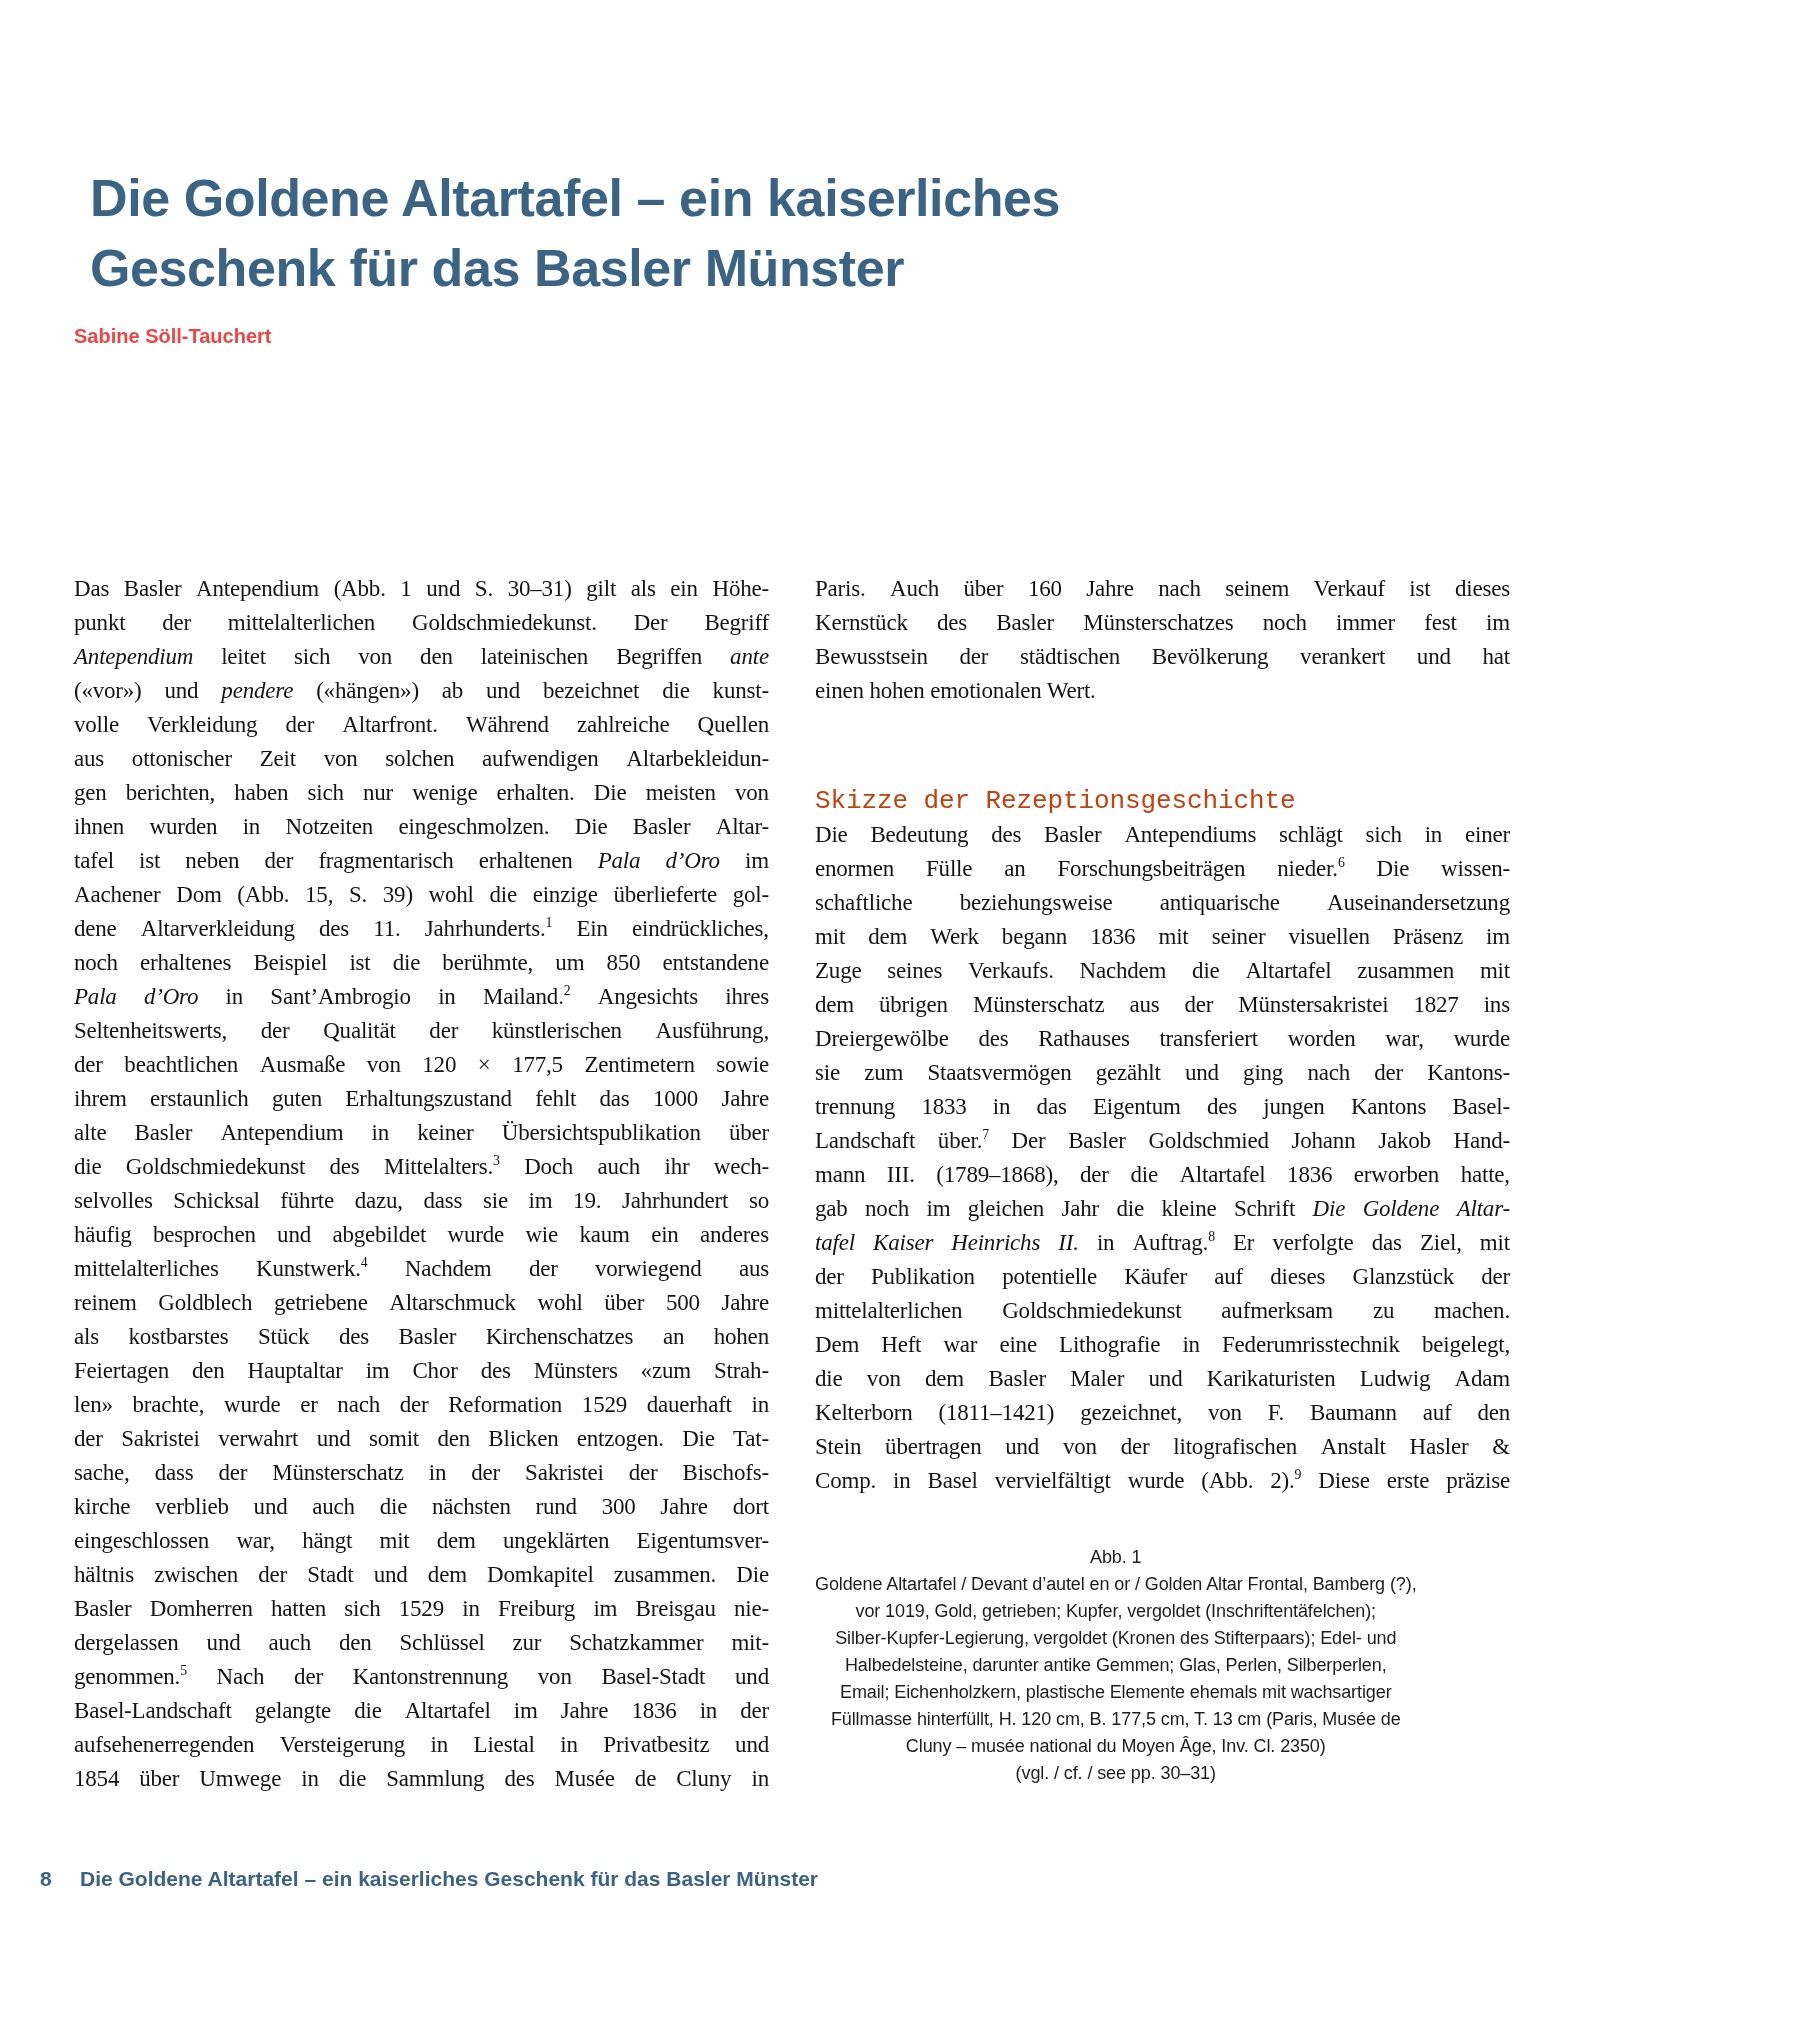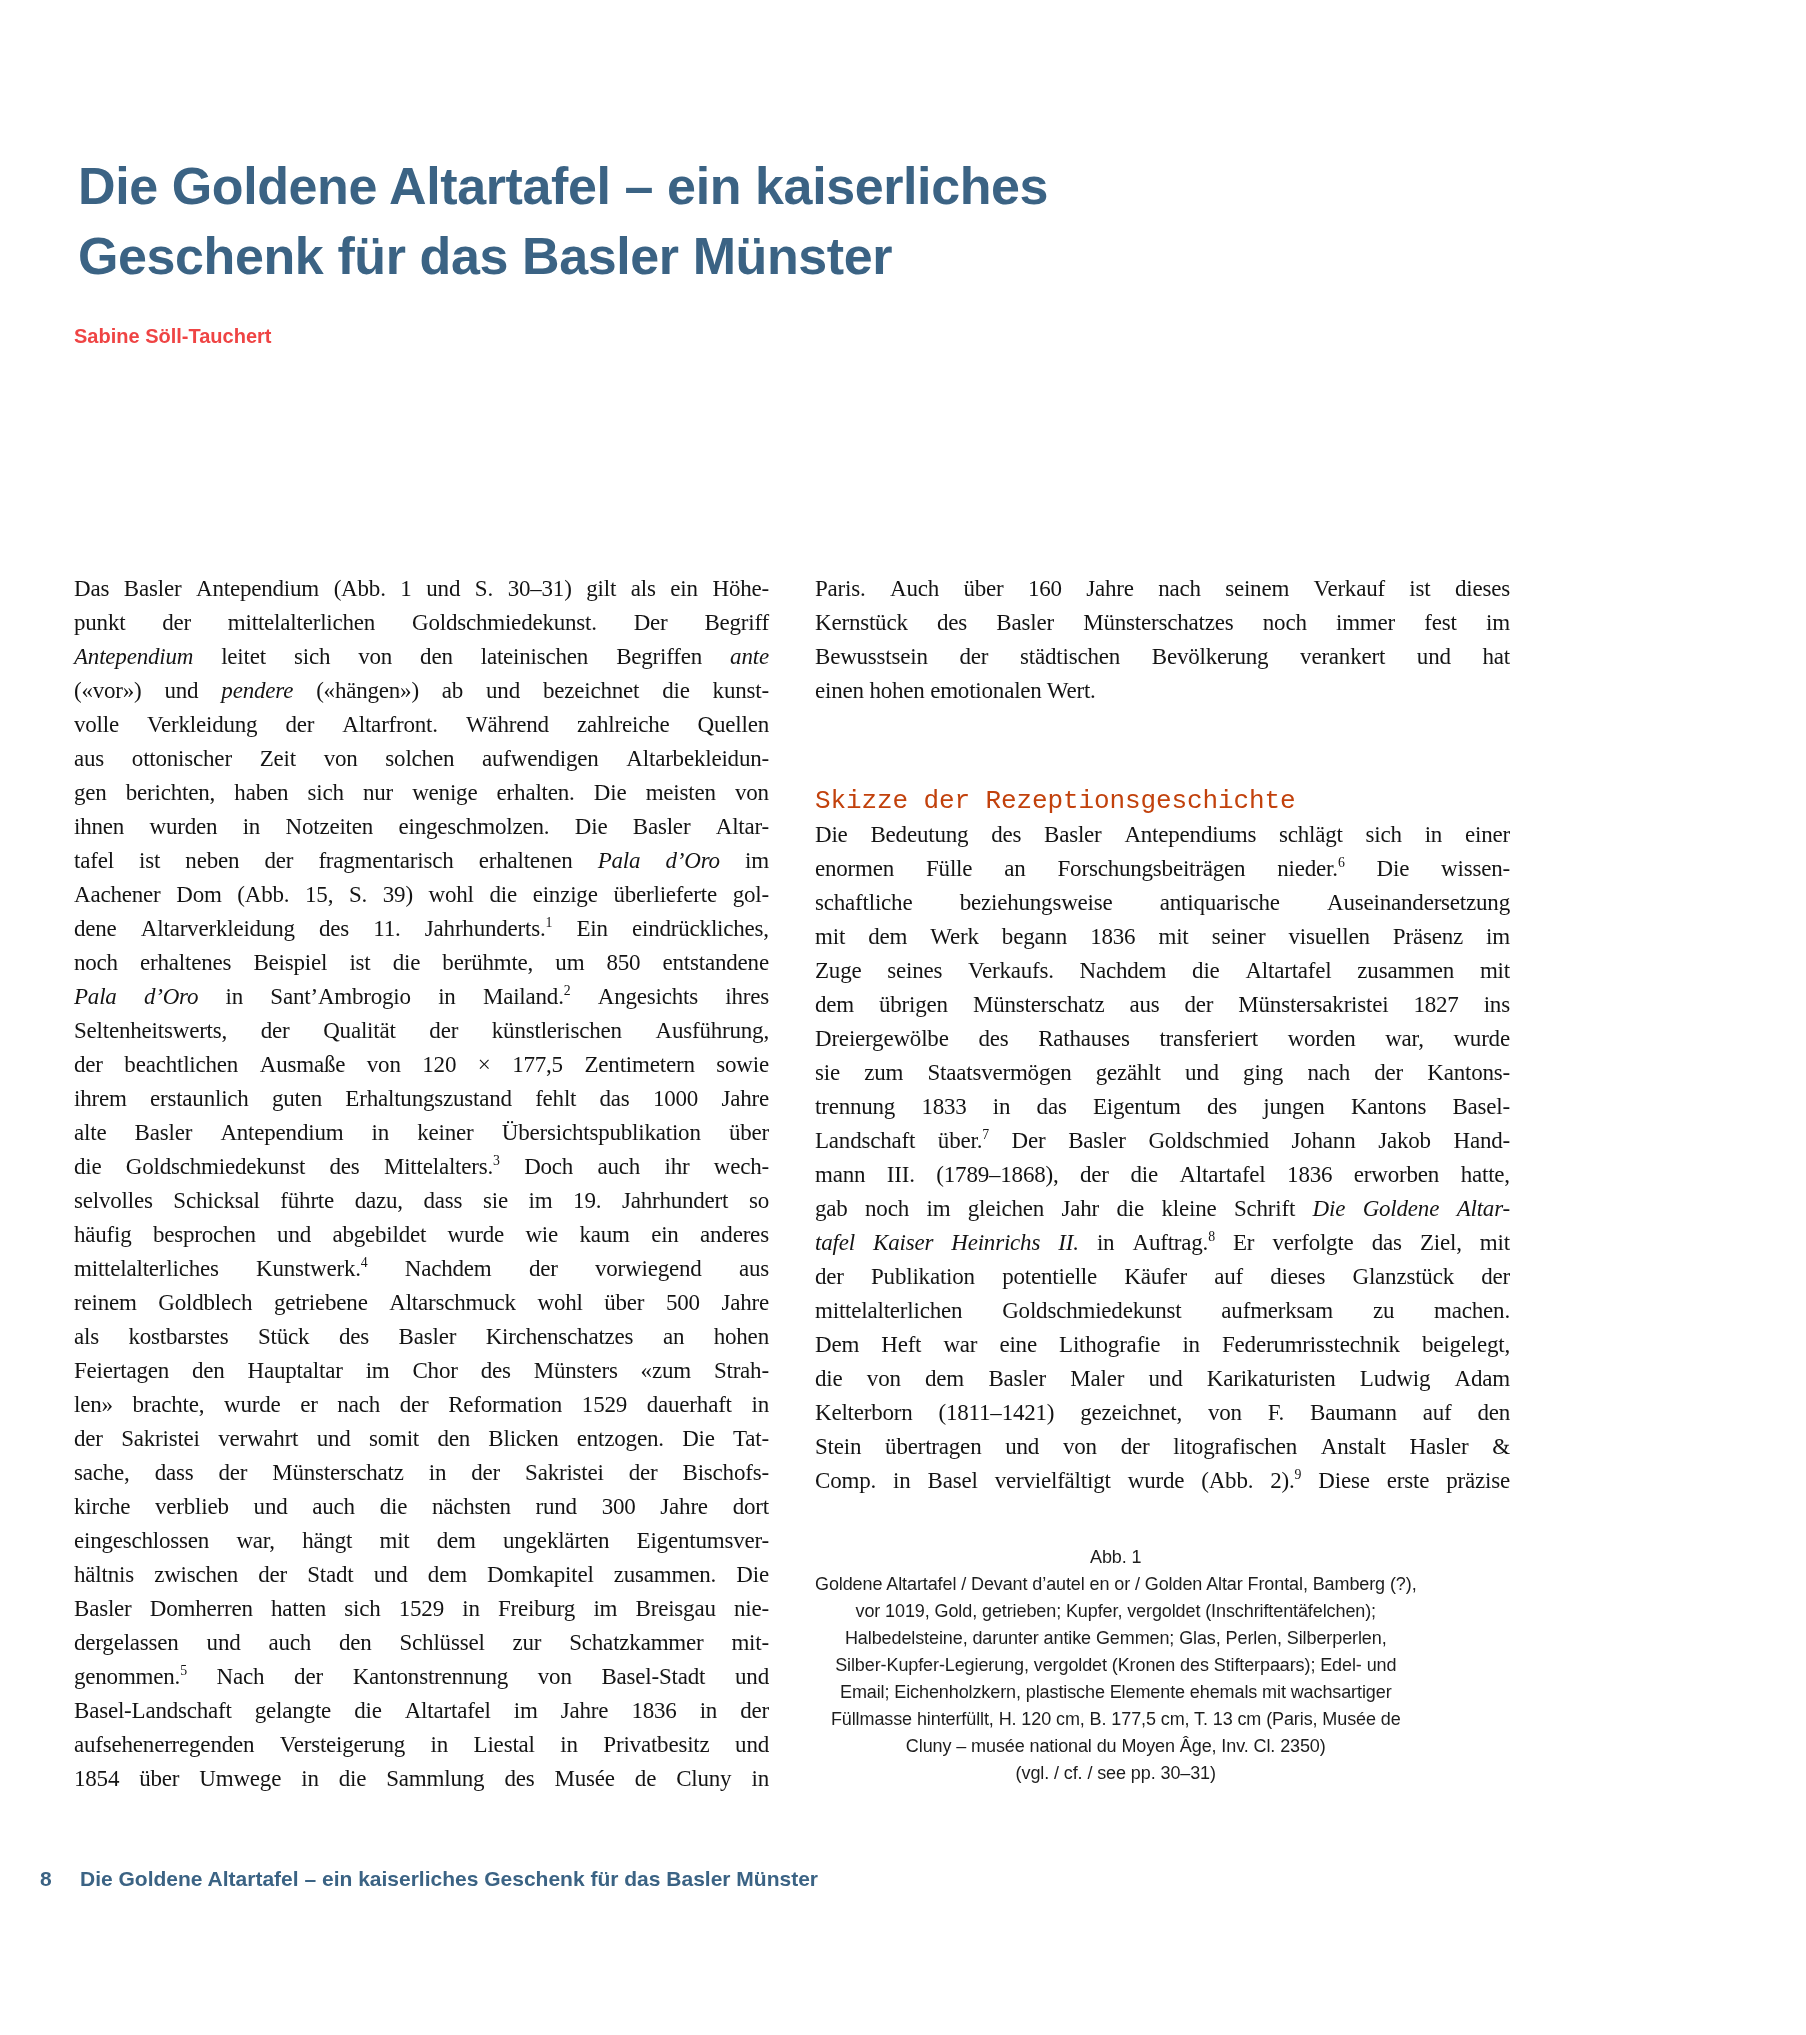--- a/index.html
+++ b/index.html
@@ -45,21 +45,21 @@
     color:#3b6384;font-weight:bold;font-size:21px;
   }
   .pagenum{position:absolute;left:40px;top:0;}
   .chapter{position:absolute;left:80px;top:0;white-space:nowrap;}
 </style>
 </head>
 <body>
 
 <div class="page">
 
-  <h1 class="title" style="margin:4px;">
+  <h1 class="title" style="margin:16px;">
     <div>Die Goldene Altartafel – ein kaiserliches</div>
     <div>Geschenk für das Basler Münster</div>
   </h1>
 
   <div class="author">Sabine Söll-Tauchert</div>
 
   <div class="col col-left">
       <div class="line just">
         <span class="w">Das</span>
         <span class="w">Basler</span>
@@ -681,22 +681,22 @@
         <span class="w">Diese</span>
         <span class="w">erste</span>
         <span class="w">präzise</span>
       </div>
     </div>
 
   <div class="caption">
       <div class="cap-line">Abb. 1</div>
       <div class="cap-line">Goldene Altartafel / Devant d’autel en or / Golden Altar Frontal, Bamberg (?),</div>
       <div class="cap-line">vor 1019, Gold, getrieben; Kupfer, vergoldet (Inschriftentäfelchen);</div>
+      <div class="cap-line">Silber-Kupfer-Legierung, vergoldet (Kronen des Stifterpaars); Edel- und</div>
       <div class="cap-line">Halbedelsteine, darunter antike Gemmen; Glas, Perlen, Silberperlen,</div>
-      <div class="cap-line">Silber-Kupfer-Legierung, vergoldet (Kronen des Stifterpaars); Edel- und</div>
       <div class="cap-line">Email; Eichenholzkern, plastische Elemente ehemals mit wachsartiger</div>
       <div class="cap-line">Füllmasse hinterfüllt, H. 120 cm, B. 177,5 cm, T. 13 cm (Paris, Musée de</div>
       <div class="cap-line">Cluny – musée national du Moyen Âge, Inv. Cl. 2350)</div>
       <div class="cap-line">(vgl. / cf. / see pp. 30–31)</div>
     </div>
 
   <div class="footer">
     <span class="pagenum">8</span>
     <span class="chapter">Die Goldene Altartafel – ein kaiserliches Geschenk für das Basler Münster</span>
   </div>

